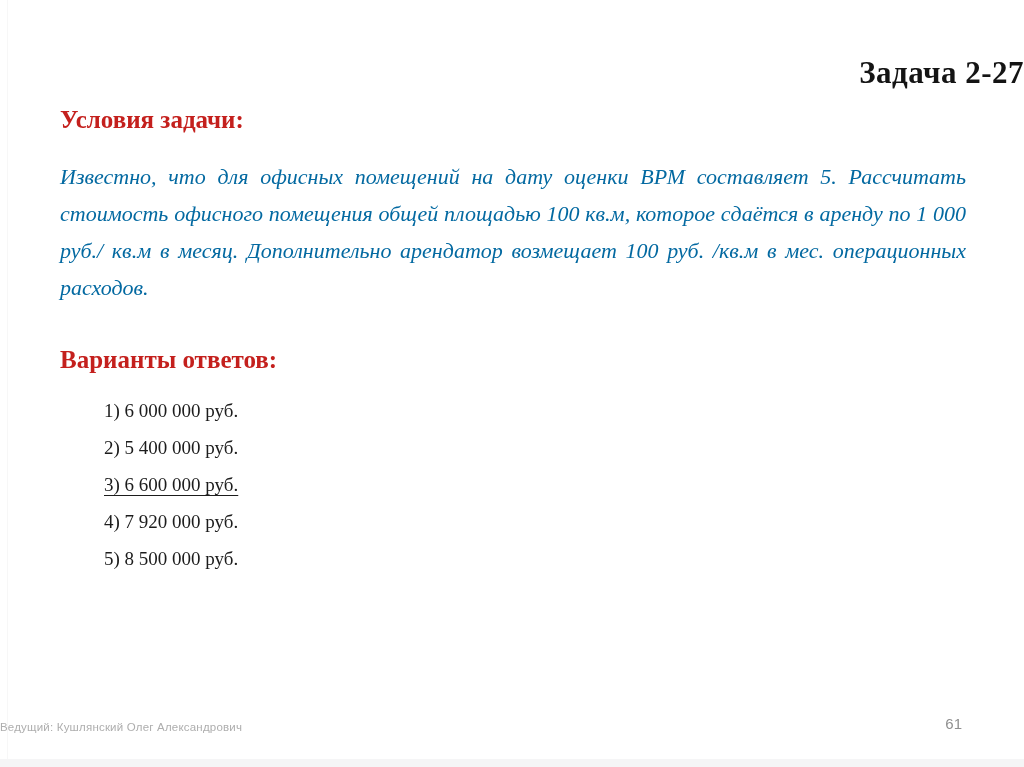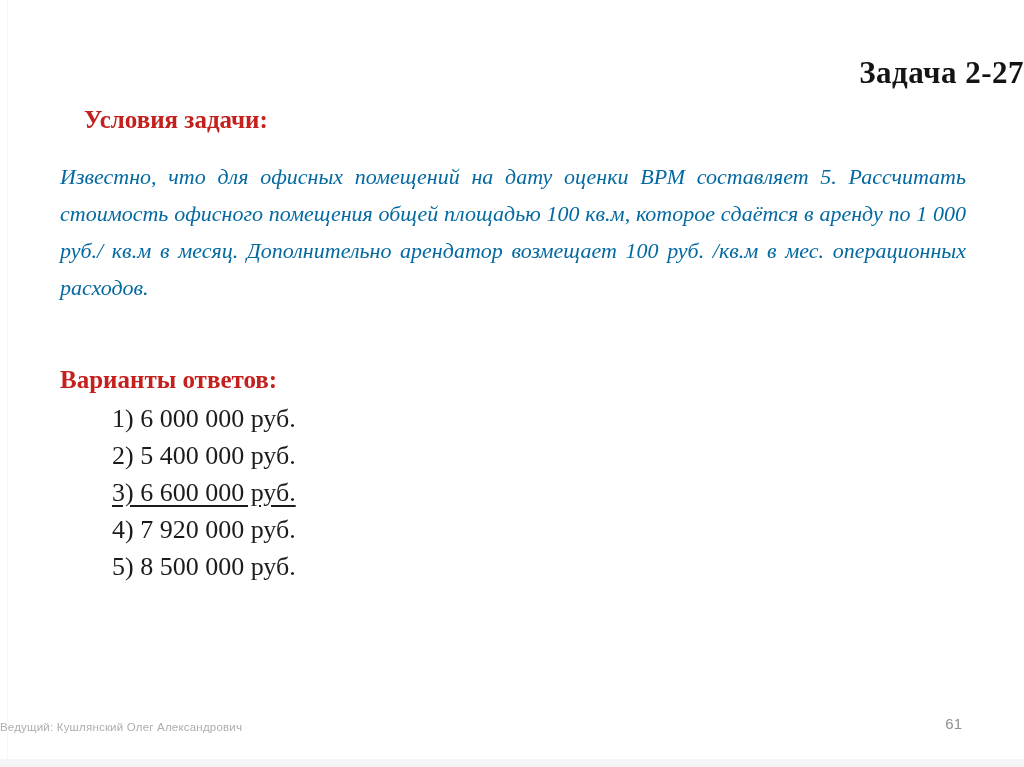--- a/index.html
+++ b/index.html
@@ -29,42 +29,42 @@
     color: #141414;
     letter-spacing: 0.5px;
   }
   .section-heading {
     position: absolute;
     left: 60px;
     font-size: 25px;
     font-weight: bold;
     color: #c4201d;
   }
-  .heading-conditions { top: 106px; margin-left: 24px; }
-  .heading-answers   { top: 346px; margin-top: 20px; }
+  .heading-conditions { top: 106px; }
+  .heading-answers   { top: 346px; }
   .conditions-text {
     position: absolute;
     left: 60px;
     top: 158px;
     width: 906px;
     font-size: 22px;
     line-height: 37px;
     color: #0369a1;
     text-align: justify;
     text-justify: inter-word;
     font-style: italic;
   }
   .options-list {
     position: absolute;
     left: 104px;
     top: 392px;
-    margin: 8px;
+    margin: 0;
     padding: 0;
     list-style: none;
-    font-size: 26px;
+    font-size: 19px;
     line-height: 37px;
     color: #1c1c1c;
   }
   .option-underlined {
     text-decoration: underline;
     text-underline-offset: 4px;
   }
   .footer-presenter {
     position: absolute;
     top: 721px;

